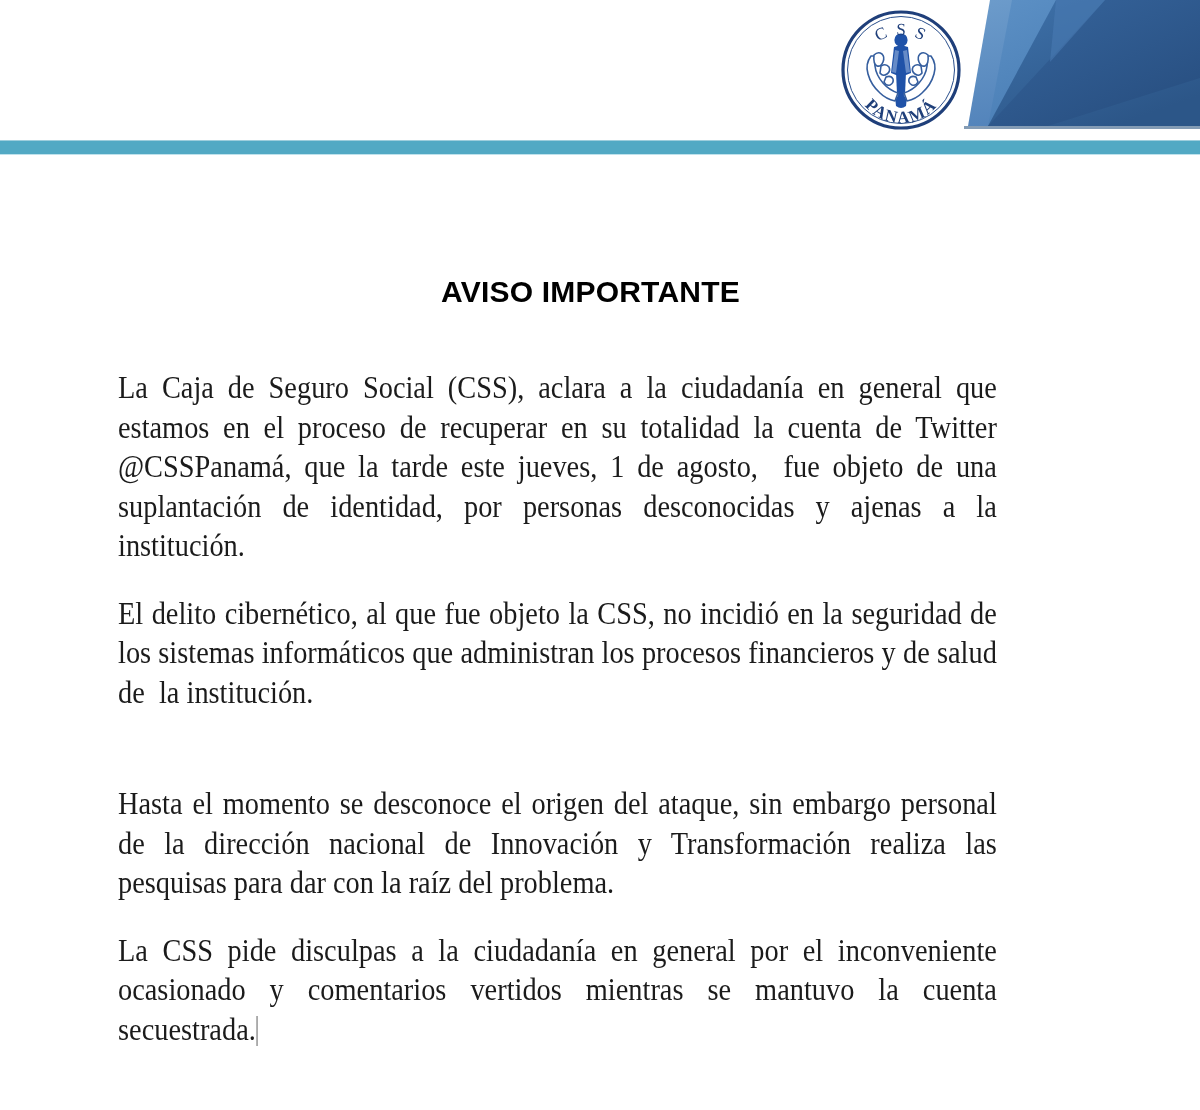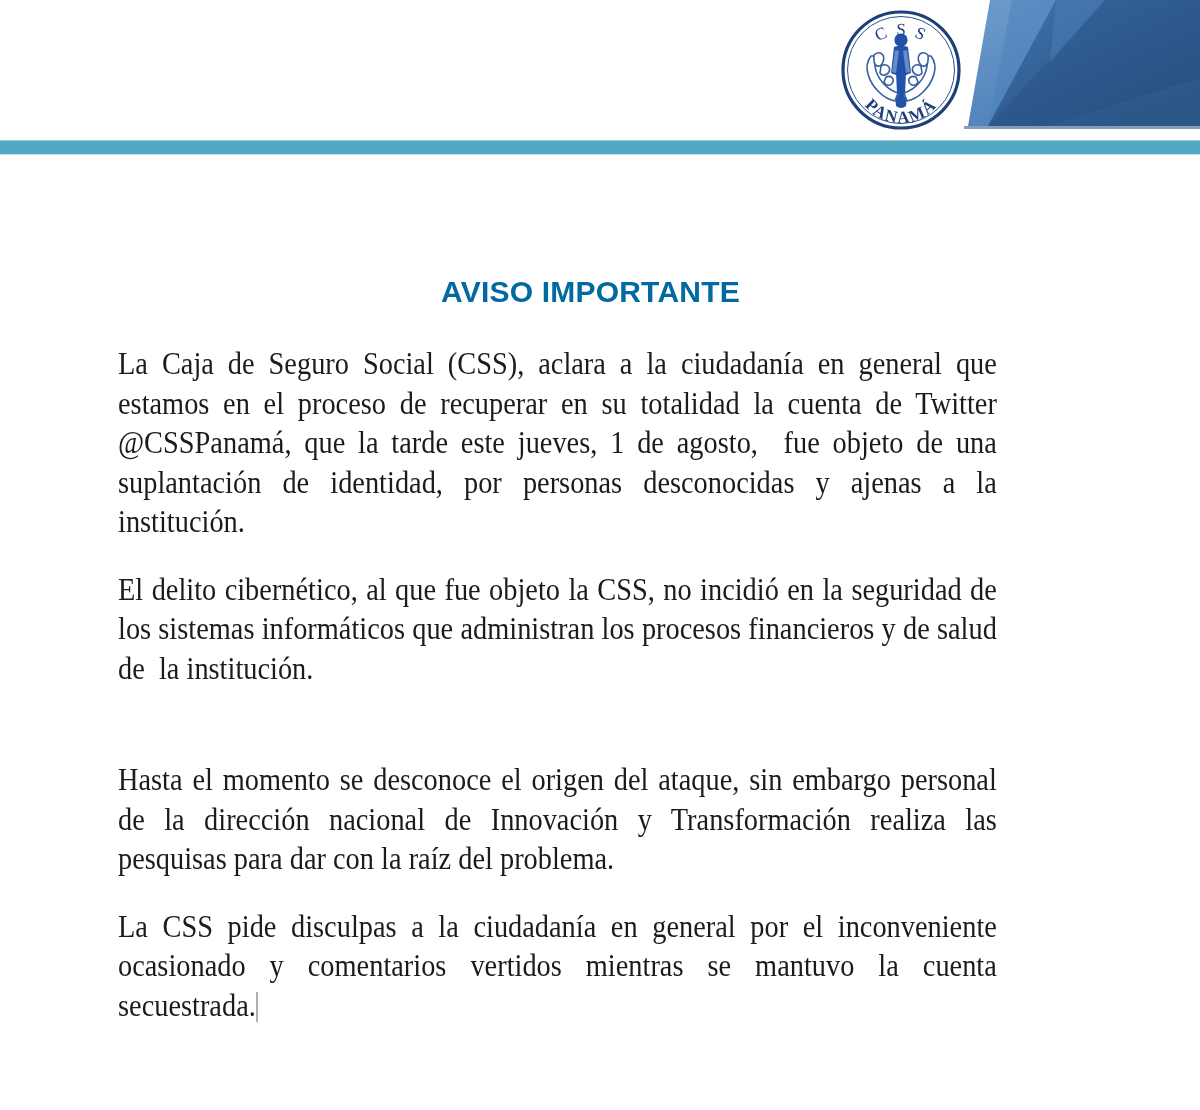--- a/index.html
+++ b/index.html
@@ -95,22 +95,22 @@
     top: 275px;
     width: 945px;
   }
 
   .doc-title {
     text-align: center;
     font-family: "Liberation Sans", sans-serif;
     font-weight: bold;
     font-size: 30px;
     letter-spacing: 0.2px;
-    color: #0369a1;
-    margin: 0 0 36px 0;
+    color: #000000;
+    margin: 0 0 60px 0;
   }
 
   .para {
     font-family: "Liberation Serif", serif;
     font-size: 30.5px;
     line-height: 39.5px;
     text-align: justify;
     text-justify: inter-word;
     color: #1b1b1b;
     margin: 0 0 28px 0;

